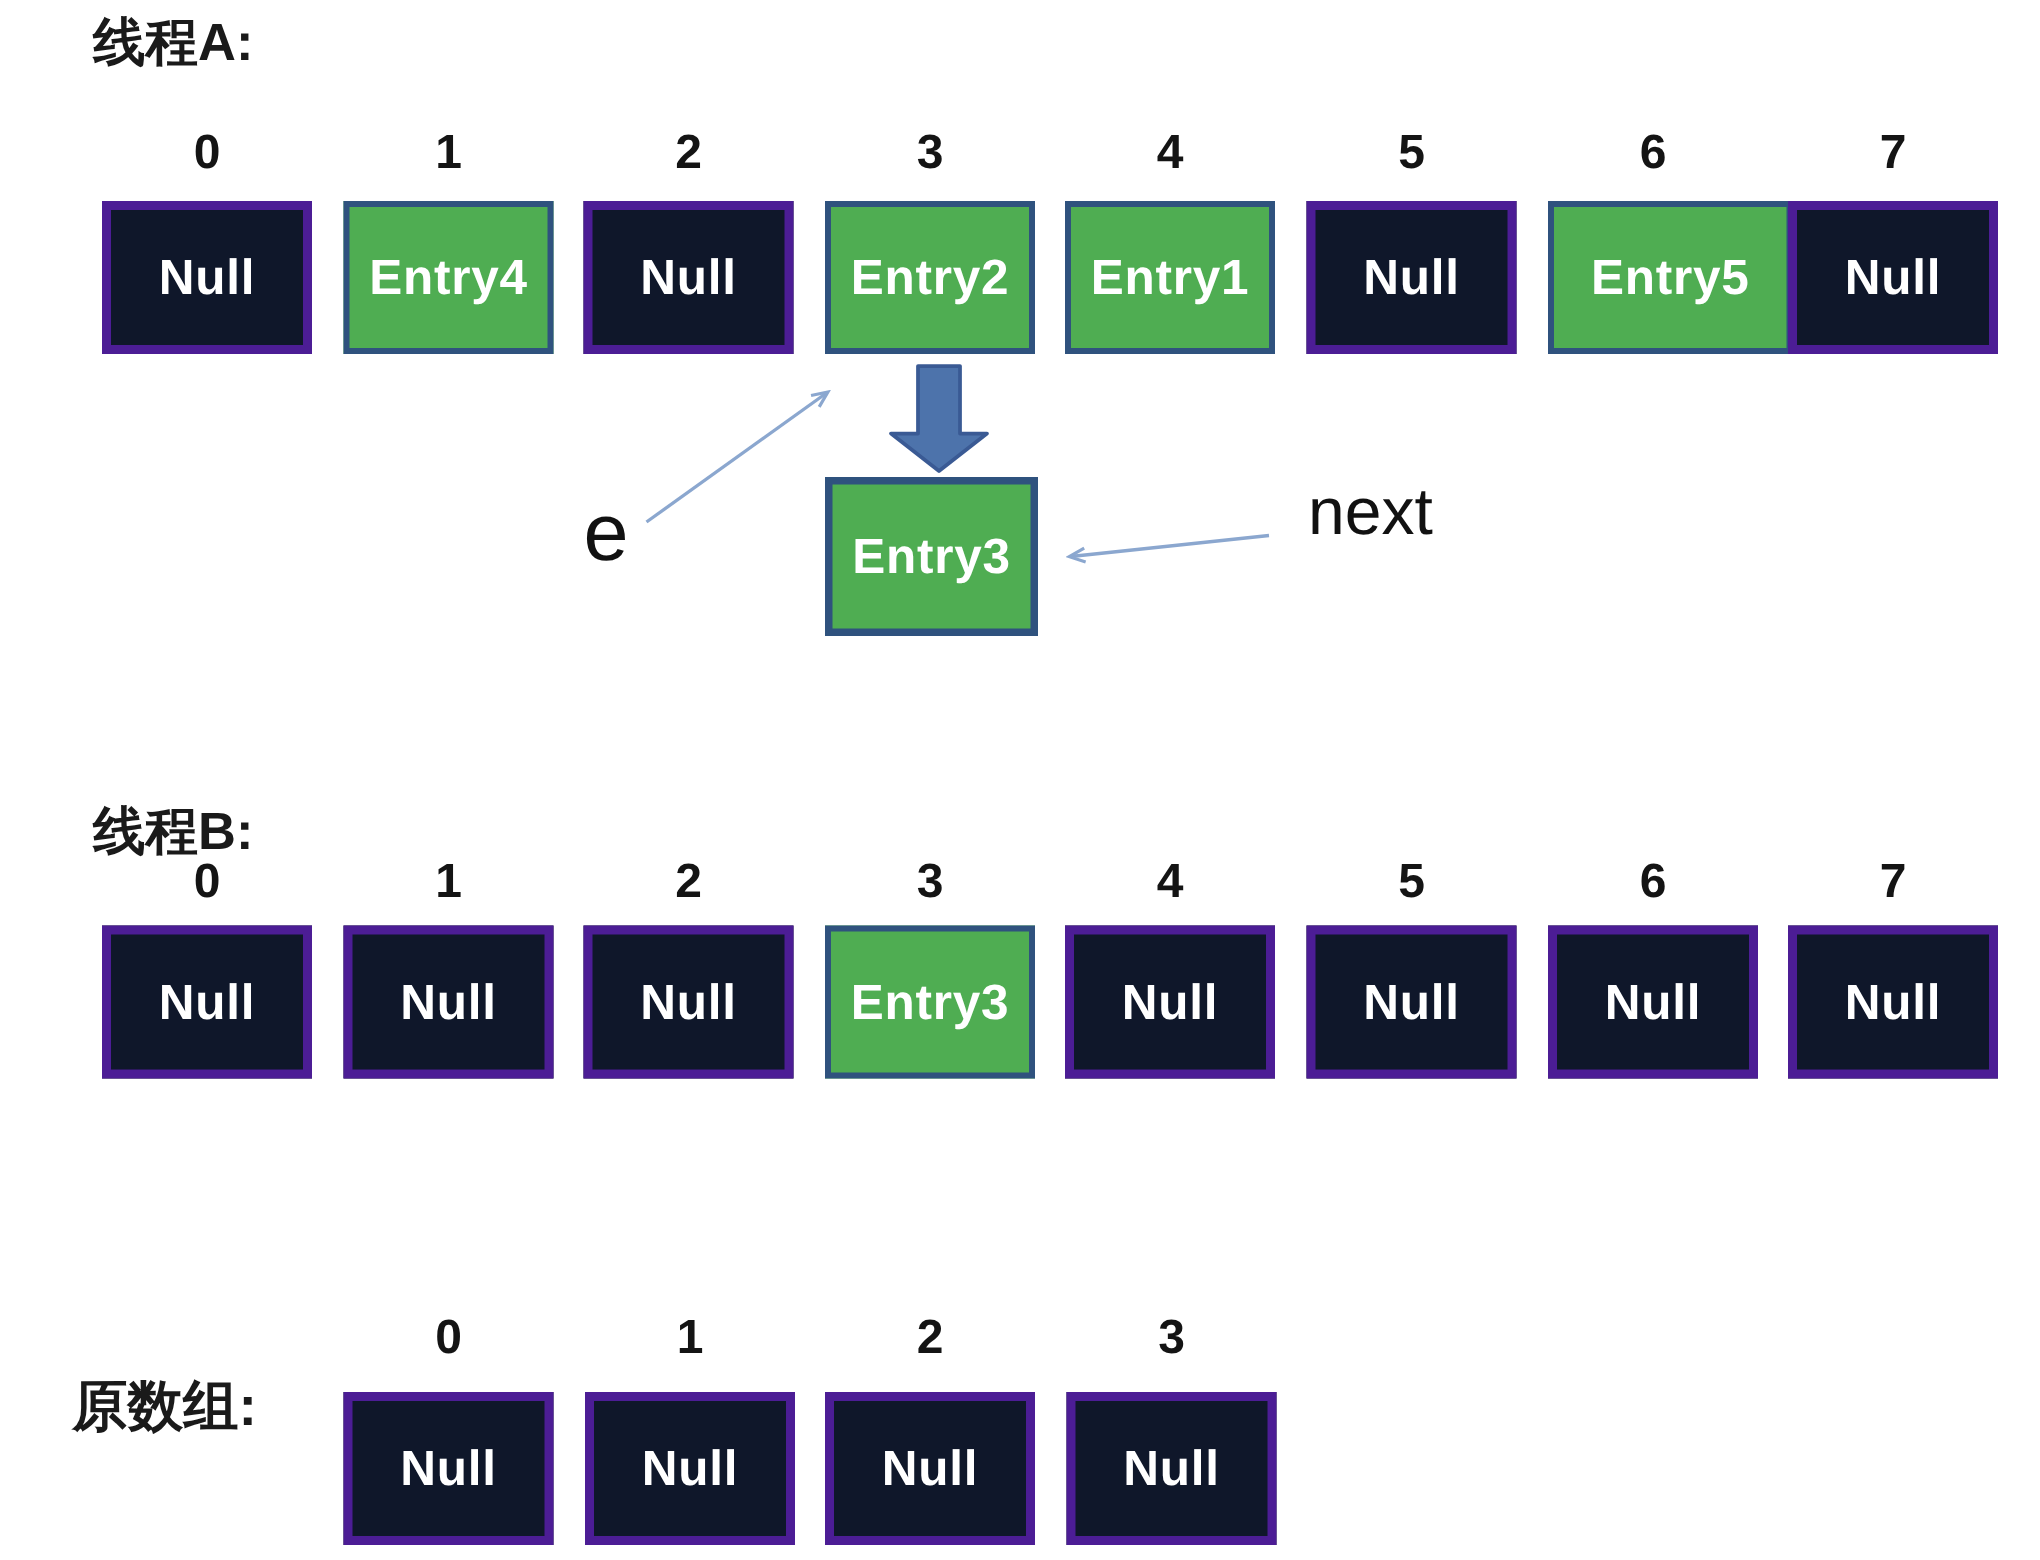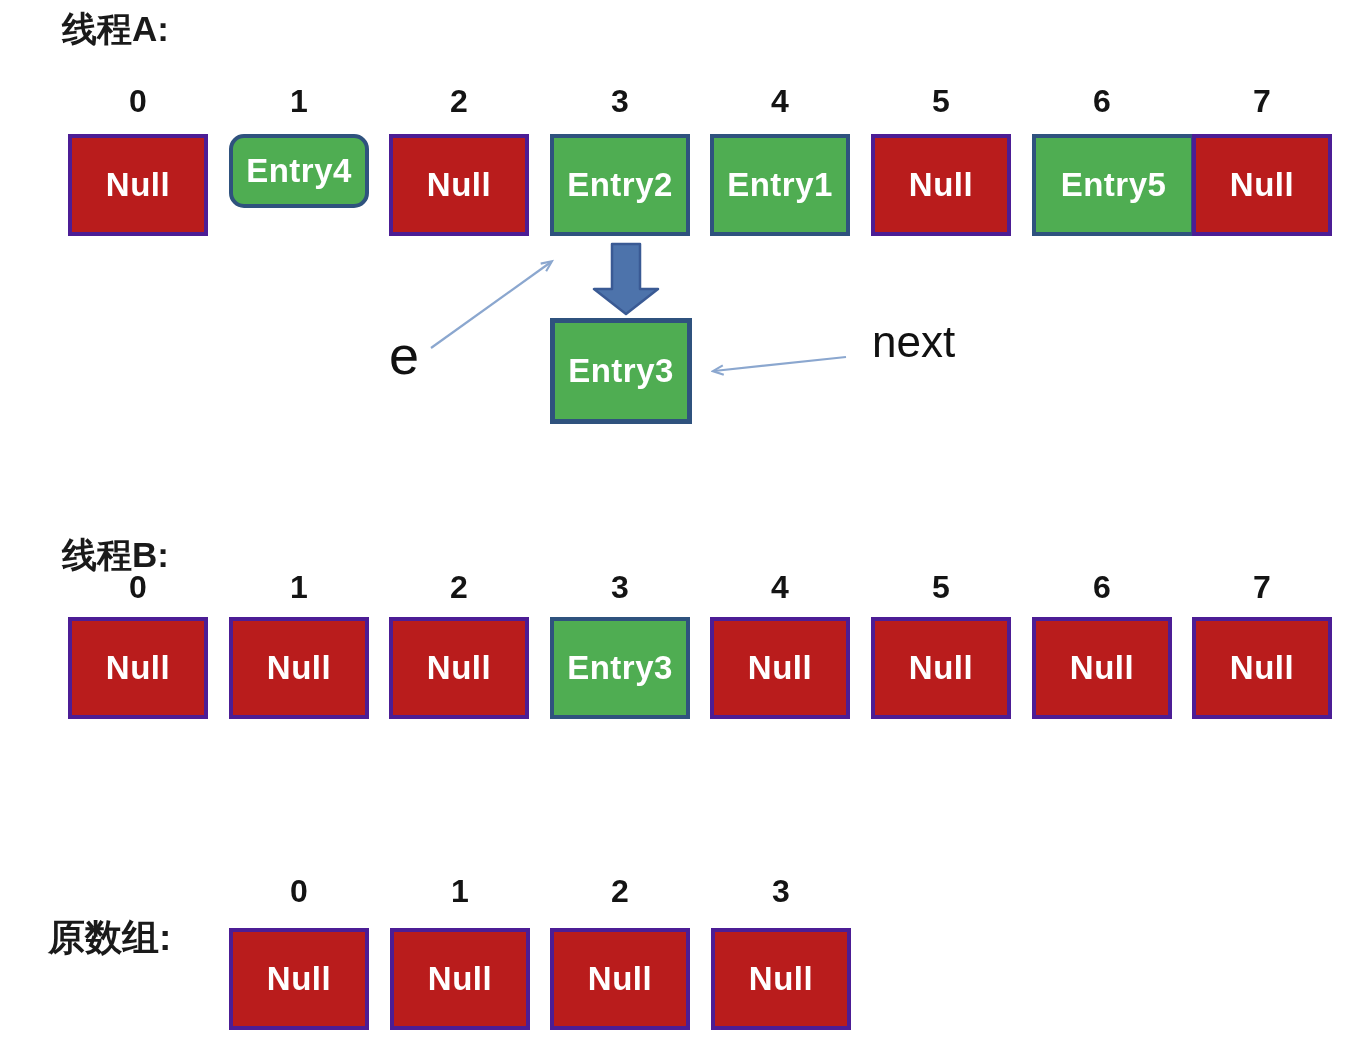--- a/index.html
+++ b/index.html
@@ -13,21 +13,21 @@
   }
   .idx {
     position:absolute; text-align:center; font-size:32px; font-weight:700;
     color:#141414; line-height:1.1;
   }
   .cell {
     position:absolute; box-sizing:border-box;
     display:flex; align-items:center; justify-content:center;
     color:#ffffff; font-size:33px; font-weight:600; letter-spacing:0.5px;
   }
-  .cell.blue  { background:#b91c1c; border:4px solid #4c1d95; }
+  .cell.blue  { background:#0f172a; border:6px solid #4c1d95; }
   .cell.green { background:#4fad52; border:4px solid #2f527e; }
   .entry-box {
     position:absolute; left:550px; top:318px; width:142px; height:106px;
     box-sizing:border-box; background:#4fad52; border:5px solid #2f527e;
     display:flex; align-items:center; justify-content:center;
     color:#ffffff; font-size:33px; font-weight:600; letter-spacing:0.5px;
   }
   .annot { position:absolute; color:#111111; line-height:1; }
   #e-label    { left:389px; top:328px; font-size:54px; }
   #next-label { left:872px; top:320px; font-size:44px; }
@@ -42,21 +42,21 @@
 <div class="page">
 
   <div class="section-label" style="left:62px; top:10px;">线程A:</div>
 
   <div id="row-a">
       <div class="idx" style="left: 68px; top: 84px; width: 140px;">0</div>
       <div class="cell blue" style="left: 68px; top: 134px; width: 140px; height: 102px;">
         <span>Null</span>
       </div>
       <div class="idx" style="left: 229px; top: 84px; width: 140px;">1</div>
-      <div class="cell green" style="left: 229px; top: 134px; width: 140px; height: 74px; border-radius: 15px;">
+      <div class="cell green" style="left: 229px; top: 134px; width: 140px; height: 102px;">
         <span>Entry4</span>
       </div>
       <div class="idx" style="left: 389px; top: 84px; width: 140px;">2</div>
       <div class="cell blue" style="left: 389px; top: 134px; width: 140px; height: 102px;">
         <span>Null</span>
       </div>
       <div class="idx" style="left: 550px; top: 84px; width: 140px;">3</div>
       <div class="cell green" style="left: 550px; top: 134px; width: 140px; height: 102px;">
         <span>Entry2</span>
       </div>

